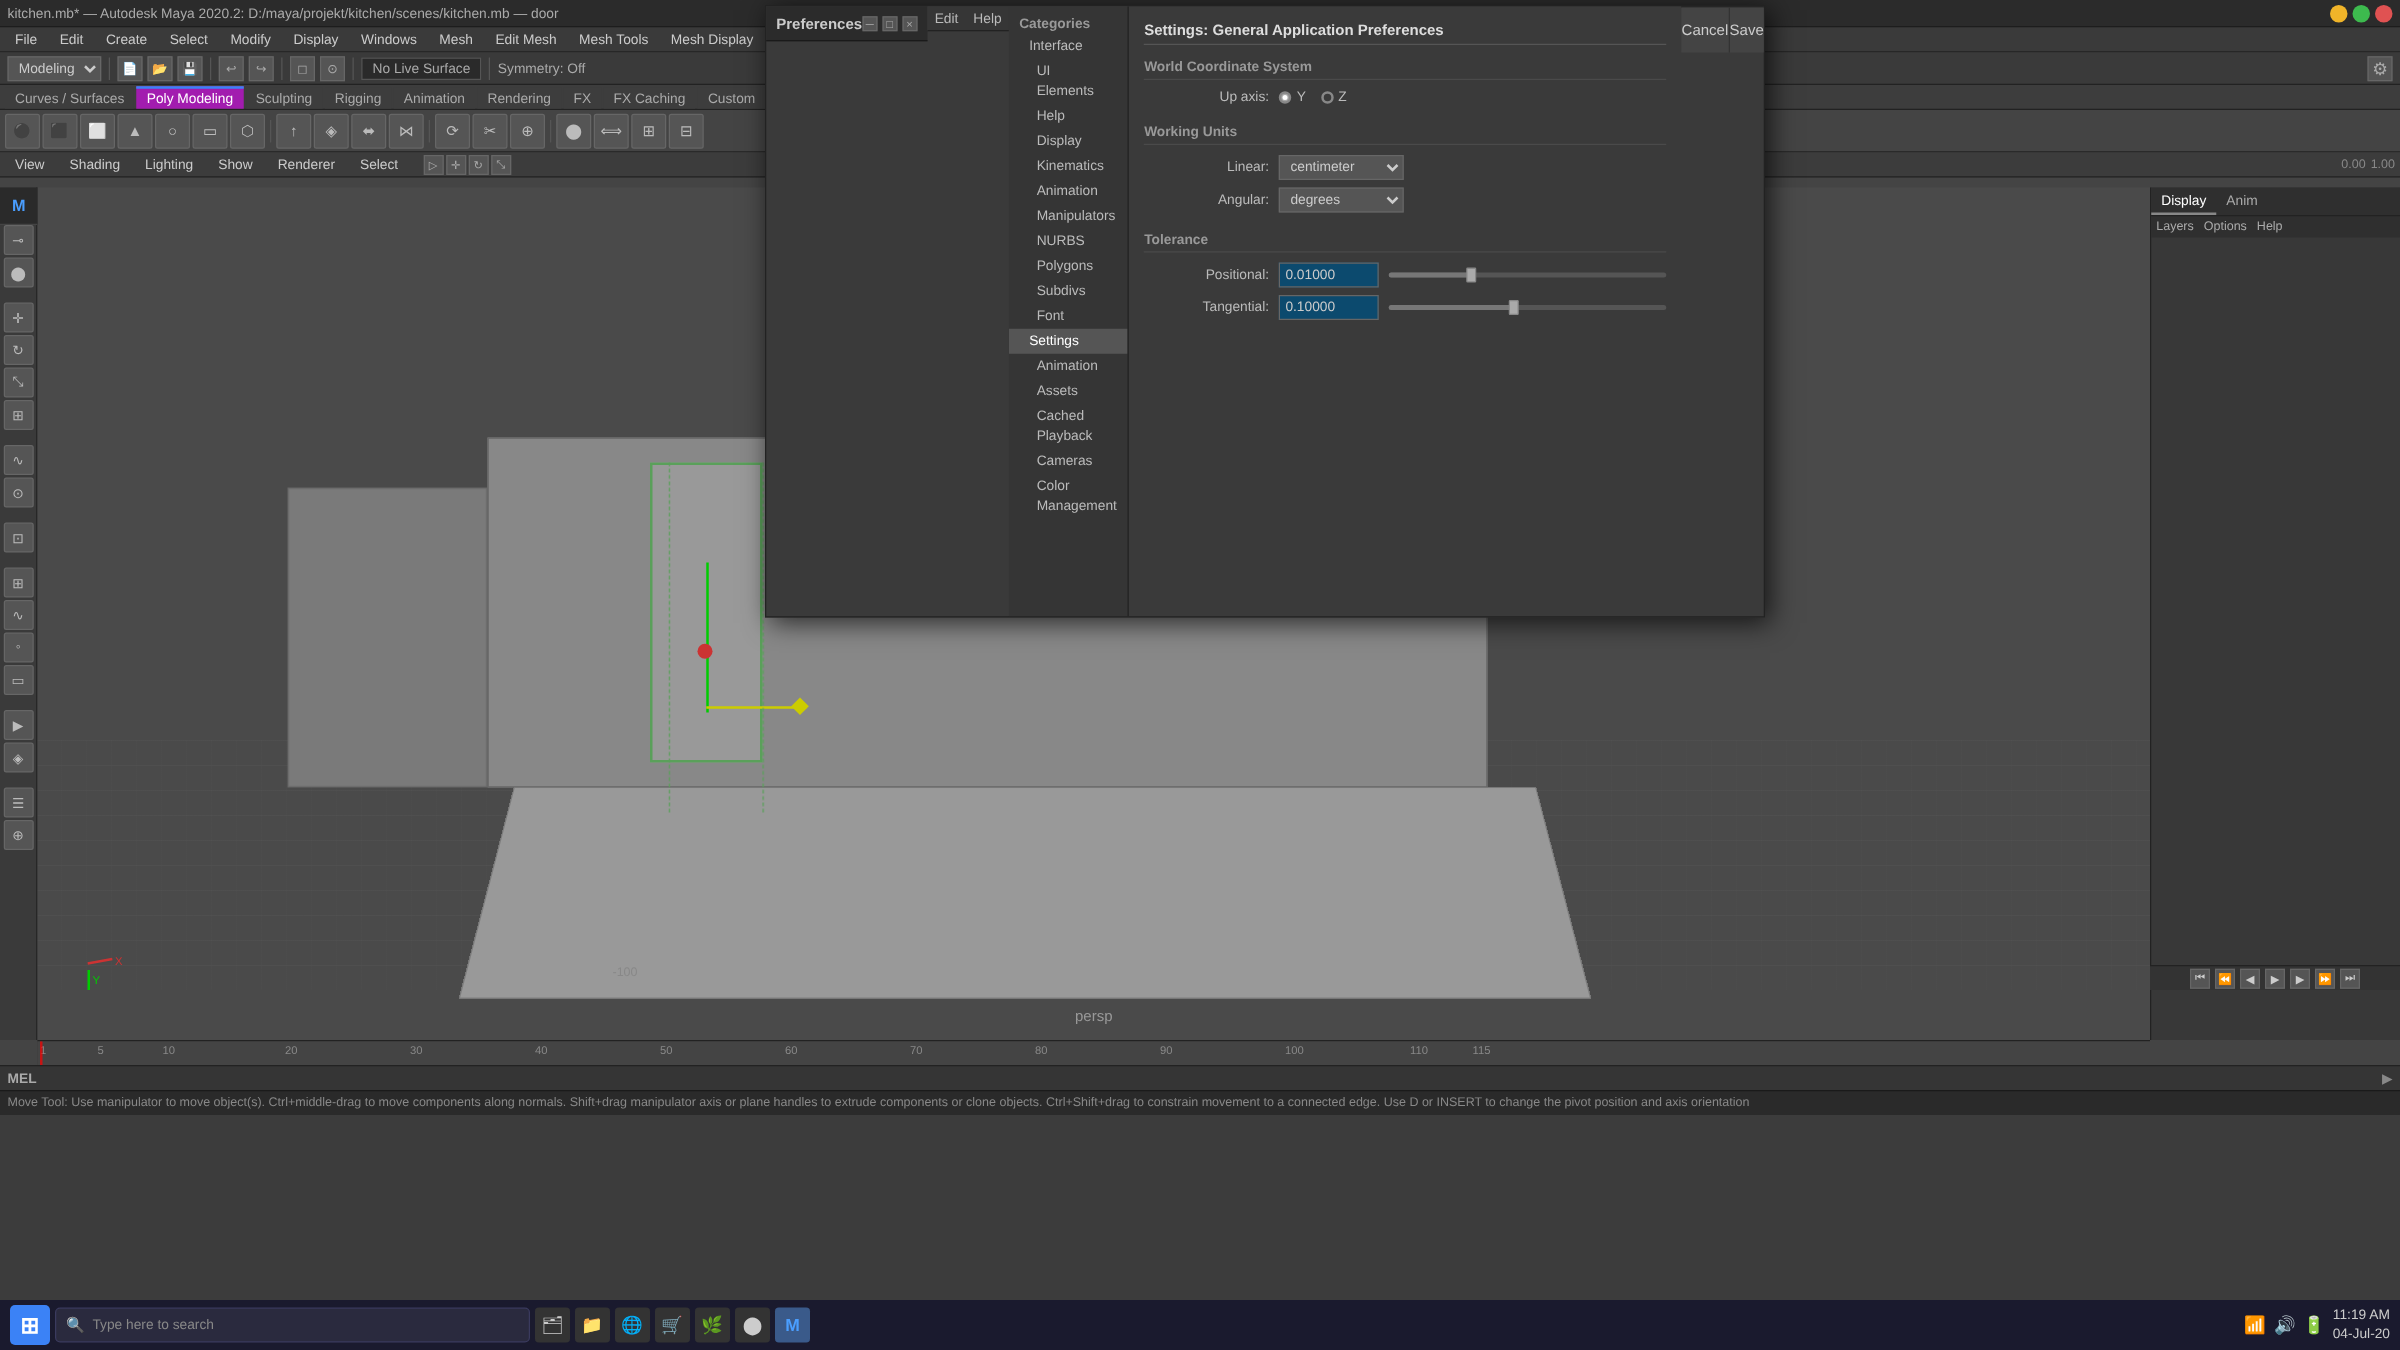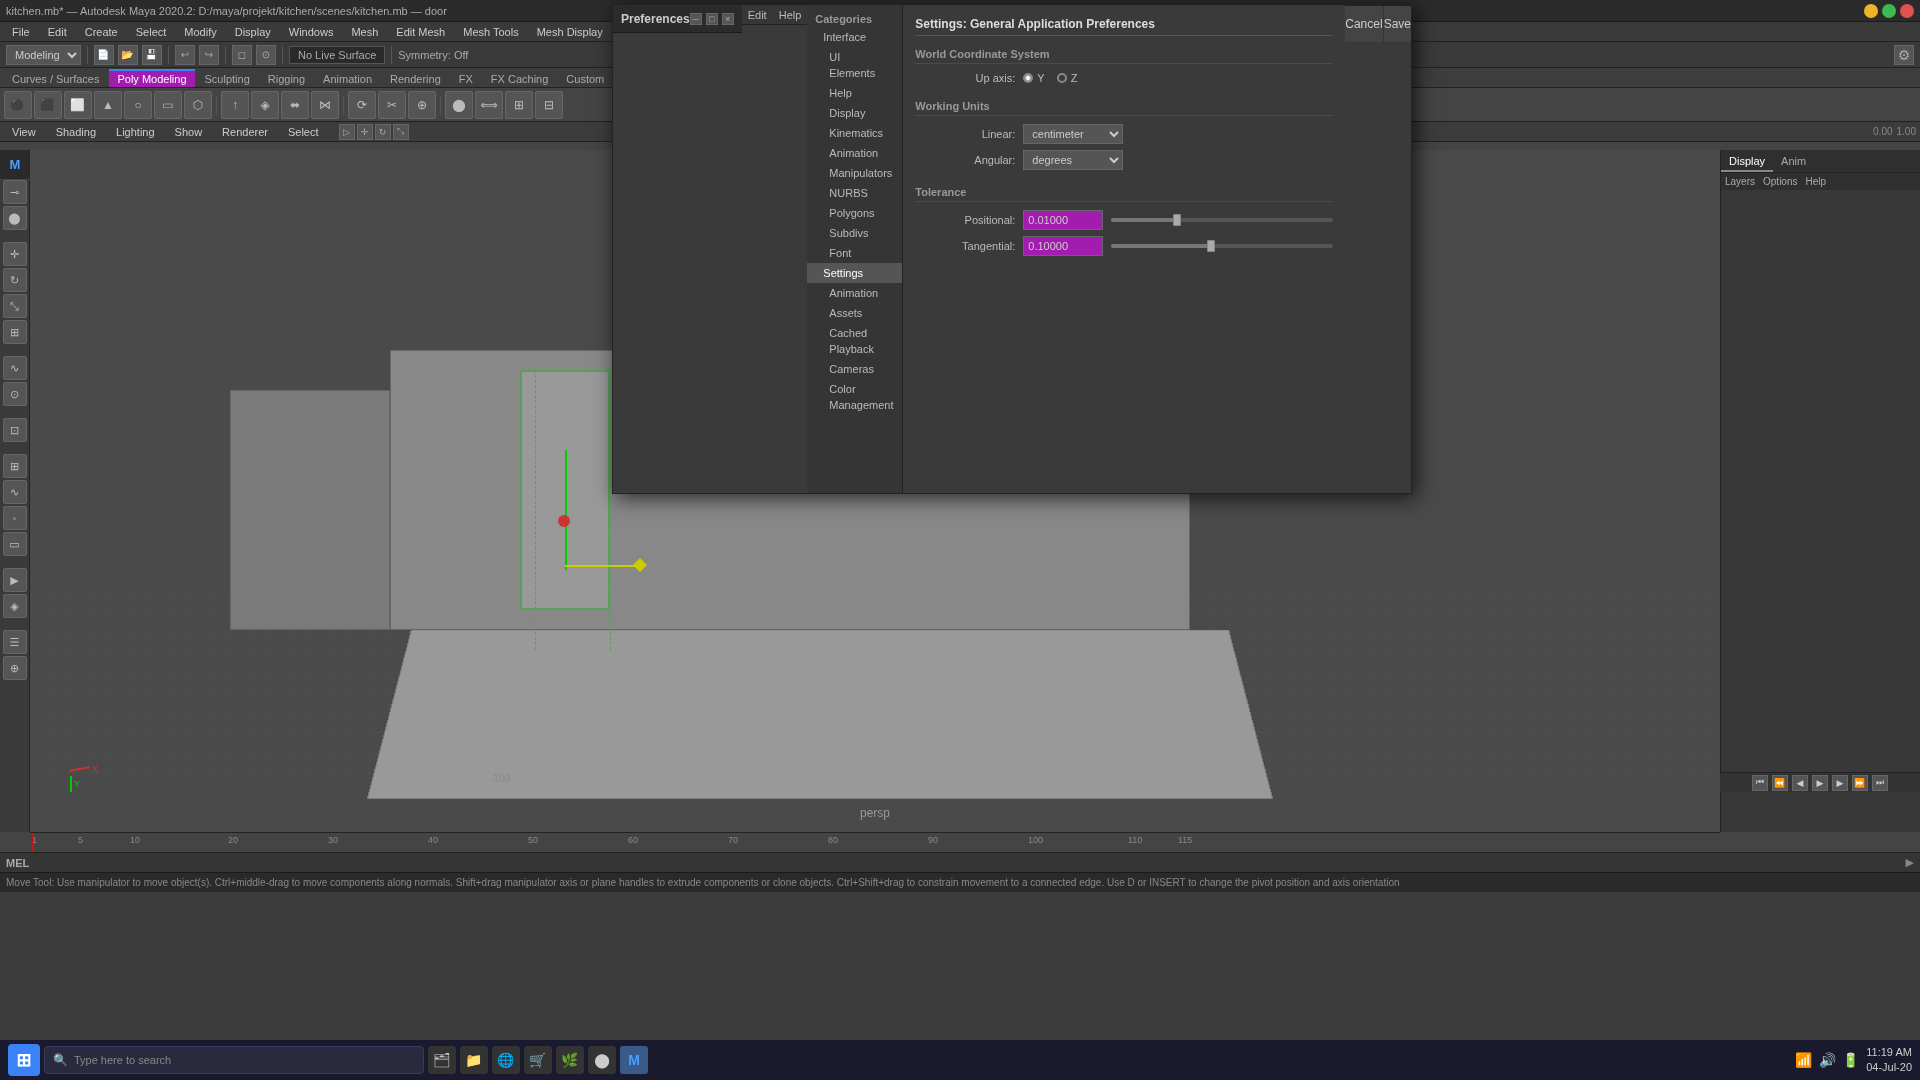--- a/index.html
+++ b/index.html
@@ -563,21 +563,21 @@
       background: #555;
       border: 1px solid #666;
       color: #ccc;
       height: 20px;
       padding: 0 4px;
       font-size: 11px;
       cursor: pointer;
       min-width: 100px;
     }
     .pref-input {
-      background: #a21caf;
+      background: #0c4a6e;
       border: 1px solid #666;
       color: #ccc;
       height: 20px;
       padding: 0 4px;
       font-size: 11px;
       width: 80px;
     }
     .pref-slider-container {
       flex: 1;
       display: flex;

